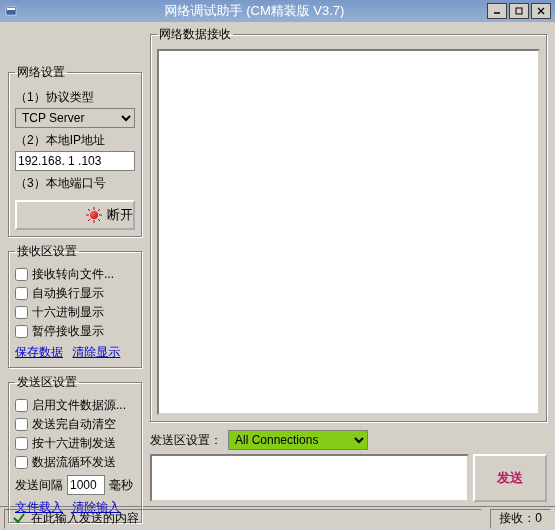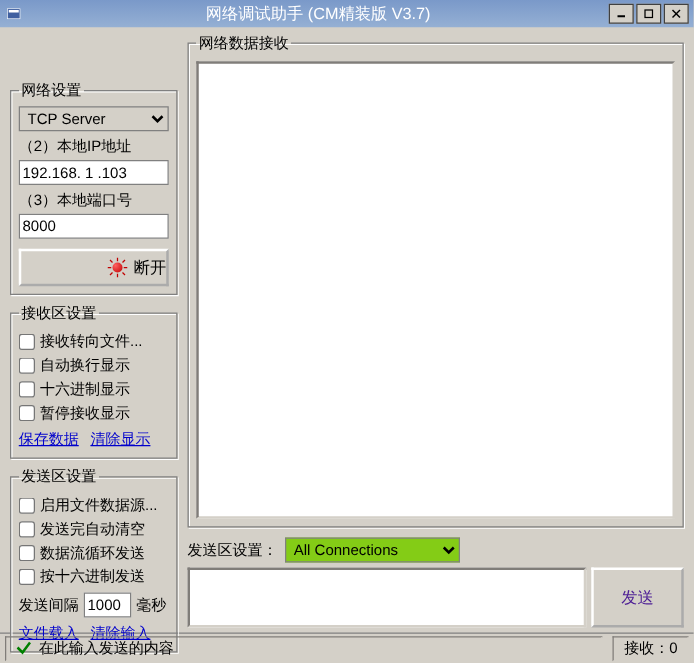--- a/index.html
+++ b/index.html
@@ -151,22 +151,22 @@
 .send-input {
   flex: 1;
   background: #fff;
   border: 2px inset #d4d0c8;
 }
 .send-btn {
   width: 74px;
   background: #d4d0c8;
   border: 2px outset #fff;
   font-size: 13px;
-  font-weight: normal;
-  color: #4c1d95;
+  font-weight: bold;
+  color: #be185d;
   cursor: pointer;
 }
 .statusbar {
   height: 24px;
   background: #d4d0c8;
   border-top: 1px solid #808080;
   display: flex;
   align-items: center;
   font-size: 12px;
   padding: 0 4px;
@@ -211,27 +211,27 @@
         </svg>
     </div>
   </div>
 </div>
 
 <div class="content">
   <div class="left-panel">
 
     <fieldset class="groove">
       <legend>网络设置</legend>
+      <div class="field-label">（1）协议类型</div>
       <select>
         <option>TCP Server</option>
       </select>
       <div class="field-label">（2）本地IP地址</div>
       <input type="text" value="192.168. 1 .103" style="">
       <div class="field-label">（3）本地端口号</div>
-      <input type="text" value="8000" style="">
       <button class="disconnect-btn">
         <span class="red-dot">
           <svg width="16" height="16" viewBox="0 0 16 16">
             <g stroke="#c00000" stroke-width="1">
               <line x1="8" y1="0" x2="8" y2="3"></line>
                 <line x1="8" y1="13" x2="8" y2="16"></line>
               <line x1="0" y1="8" x2="3" y2="8"></line>
                 <line x1="13" y1="8" x2="16" y2="8"></line>
               <line x1="2" y1="2" x2="4" y2="4"></line>
                 <line x1="12" y1="12" x2="14" y2="14"></line>
@@ -273,25 +273,25 @@
       <label class="checkbox-row">
         <input type="checkbox" style="">
         <span>启用文件数据源...</span>
       </label>
       <label class="checkbox-row">
         <input type="checkbox" style="">
         <span>发送完自动清空</span>
       </label>
       <label class="checkbox-row">
         <input type="checkbox" style="">
+        <span>按十六进制发送</span>
+      </label>
+      <label class="checkbox-row">
+        <input type="checkbox" style="">
         <span>数据流循环发送</span>
-      </label>
-      <label class="checkbox-row">
-        <input type="checkbox" style="">
-        <span>按十六进制发送</span>
       </label>
       <div class="interval-row">
         <span>发送间隔</span>
         <input type="text" value="1000" style="">
         <span>毫秒</span>
       </div>
       <div class="link-row">
         <span class="link">文件载入</span>
         <span class="link">清除输入</span>
       </div>

